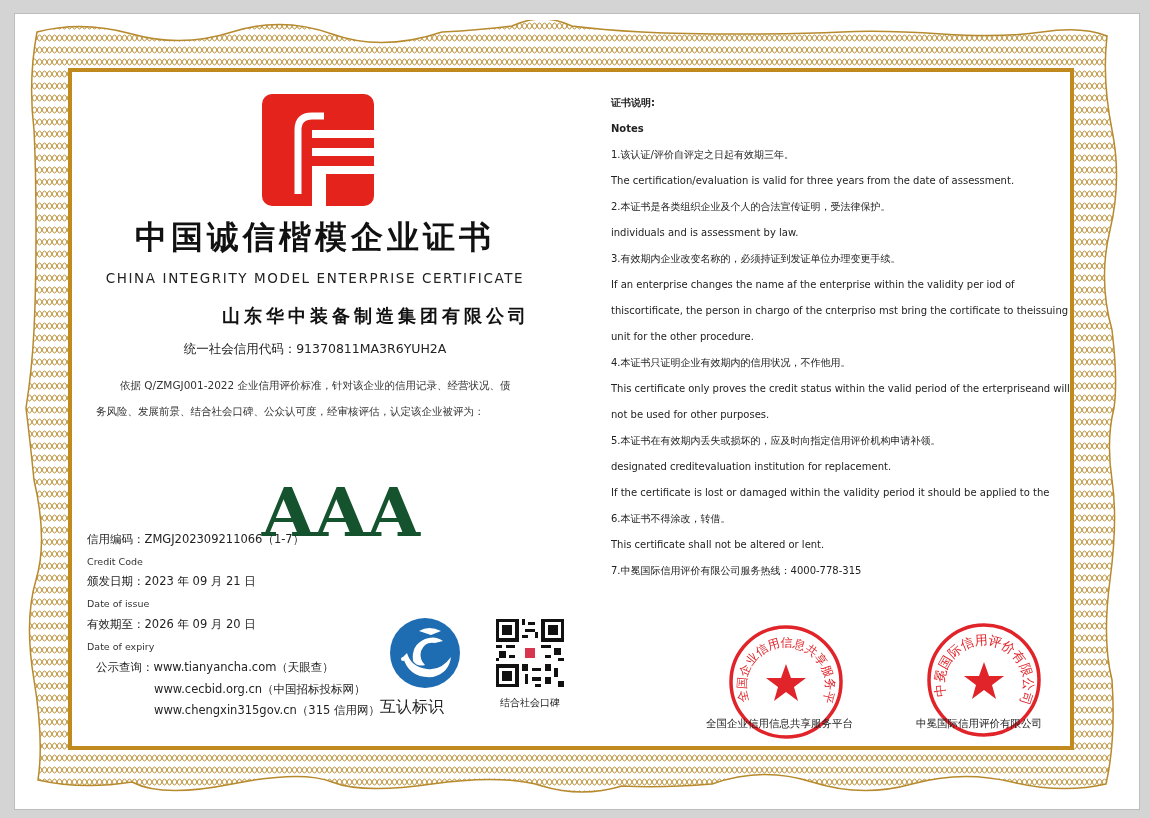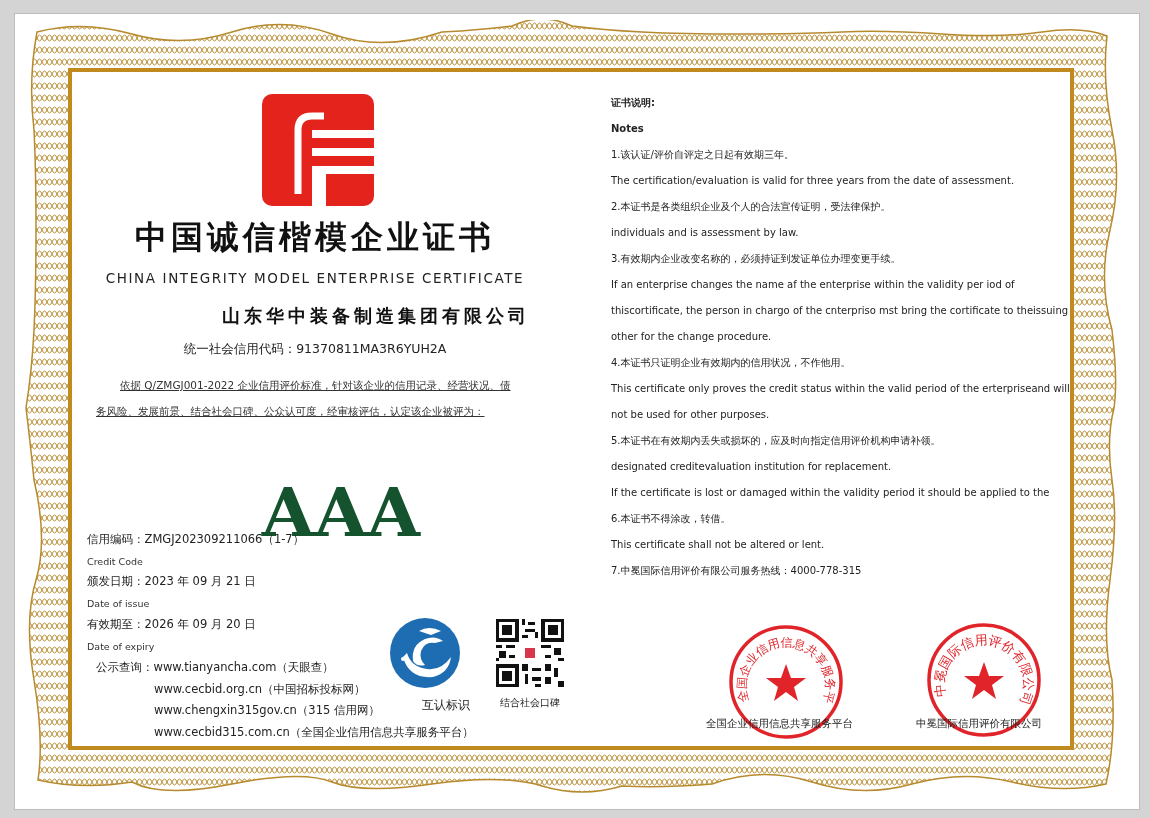--- a/index.html
+++ b/index.html
@@ -32,35 +32,35 @@
   .company {
     position: absolute; left: 100px; top: 304px; width: 430px; text-align: right;
     font-size: 18px; font-weight: bold; letter-spacing: 4px; color: #111;
   }
   .usc {
     position: absolute; left: 100px; top: 341px; width: 430px; text-align: center;
     font-size: 12.5px; color: #222;
   }
   .basis {
     position: absolute; left: 96px; top: 372px; width: 420px;
-    font-size: 10.5px; line-height: 26px; color: #333; text-indent: 24px; text-decoration: underline;
+    font-size: 10.5px; line-height: 26px; color: #333; text-indent: 24px;
   }
   .grade {
     position: absolute; left: 200px; top: 436px; width: 220px; text-align: right;
     font-family: "DejaVu Serif", "Liberation Serif", serif; font-weight: bold;
     font-size: 68px; color: #14532d; line-height: 80px; margin-top: 36px;
   }
   .info { position: absolute; left: 87px; font-size: 11.5px; color: #222; }
   .info.sub { font-size: 9.5px; color: #333; }
   .links { position: absolute; left: 96px; top: 657px; font-size: 11.5px; color: #222; line-height: 21.5px; }
   .links .row { white-space: nowrap; }
   .links .pad { display: inline-block; width: 58px; }
 
   .mutual-icon { position: absolute; left: 389px; top: 617px; width: 72px; height: 72px; }
-  .mutual-label { position: absolute; left: 380px; top: 697px; width: 90px; text-align: right; font-size: 12px; color: #222; }
+  .mutual-label { position: absolute; left: 380px; top: 697px; width: 90px; text-align: left; font-size: 16px; color: #222; }
   .qr { position: absolute; left: 496px; top: 619px; width: 68px; height: 68px; }
   .qr-label { position: absolute; left: 478px; top: 696px; width: 104px; text-align: center; font-size: 10px; color: #222; }
 
   .notes { position: absolute; left: 611px; top: 90px; width: 440px; font-size: 10px; color: #222; }
   .notes .line { height: 26px; line-height: 26px; white-space: nowrap; }
   .notes .head { font-weight: bold; }
 
   .seal { position: absolute; width: 116px; height: 116px; }
   .seal-label { position: absolute; font-size: 10.5px; color: #222; white-space: nowrap; }
 </style>
@@ -109,21 +109,20 @@
   <div class="info sub" style="top:556px">Credit Code</div>
   <div class="info" style="top:574px">颁发日期：2023 年 09 月 21 日</div>
   <div class="info sub" style="top:598px">Date of issue</div>
   <div class="info" style="top:617px">有效期至：2026 年 09 月 20 日</div>
   <div class="info sub" style="top:641px">Date of expiry</div>
 
   <div class="links">
     <div class="row"><span>公示查询：</span><span>www.tianyancha.com（天眼查）</span></div>
     <div class="row"><span class="pad"></span><span>www.cecbid.org.cn（中国招标投标网）</span></div>
     <div class="row"><span class="pad"></span><span>www.chengxin315gov.cn（315 信用网）</span></div>
-    <div class="row"><span class="pad"></span><span>www.cecbid315.com.cn（全国企业信用信息共享服务平台）</span></div>
   </div>
 
   <svg class="mutual-icon" viewBox="0 0 72 72">
     <circle cx="36" cy="36" r="35" fill="#1e6db3"></circle>
     <path d="M14 40 Q20 62 44 60 Q60 56 62 40 Q52 54 38 52 Q22 50 18 36 Z" fill="#fff"></path>
     <path d="M24 44 Q22 28 36 22 Q46 18 54 24 L46 26 Q36 24 32 34 Q30 42 36 48 Q28 50 24 44 Z" fill="#fff"></path>
     <path d="M30 14 Q40 8 52 14 L42 18 Z" fill="#fff"></path>
     <circle cx="14" cy="42" r="2" fill="#fff"></circle>
   </svg>
   <div class="mutual-label">互认标识</div>
@@ -172,21 +171,21 @@
   <div class="notes">
     <div class="line head">证书说明:</div>
     <div class="line head">Notes</div>
     <div class="line">1.该认证/评价自评定之日起有效期三年。</div>
     <div class="line">The certification/evaluation is valid for three years from the date of assessment.</div>
     <div class="line">2.本证书是各类组织企业及个人的合法宣传证明，受法律保护。</div>
     <div class="line">individuals and is assessment by law.</div>
     <div class="line">3.有效期内企业改变名称的，必须持证到发证单位办理变更手续。</div>
     <div class="line">If an enterprise changes the name af the enterprise within the validity per iod of</div>
     <div class="line">thiscortificate, the person in chargo of the cnterpriso mst bring the cortificate to theissuing</div>
-    <div class="line">other for the change procedure.</div>
+    <div class="line">unit for the other procedure.</div>
     <div class="line">4.本证书只证明企业有效期内的信用状况，不作他用。</div>
     <div class="line">This certificate only proves the credit status within the valid period of the erterpriseand will</div>
     <div class="line">not be used for other purposes.</div>
     <div class="line">5.本证书在有效期内丢失或损坏的，应及时向指定信用评价机构申请补领。</div>
     <div class="line">designated creditevaluation institution for replacement.</div>
     <div class="line">If the certificate is lost or damaged within the validity period it should be applied to the</div>
     <div class="line">6.本证书不得涂改，转借。</div>
     <div class="line">This certificate shall not be altered or lent.</div>
     <div class="line">7.中冕国际信用评价有限公司服务热线：4000-778-315</div>
   </div>

